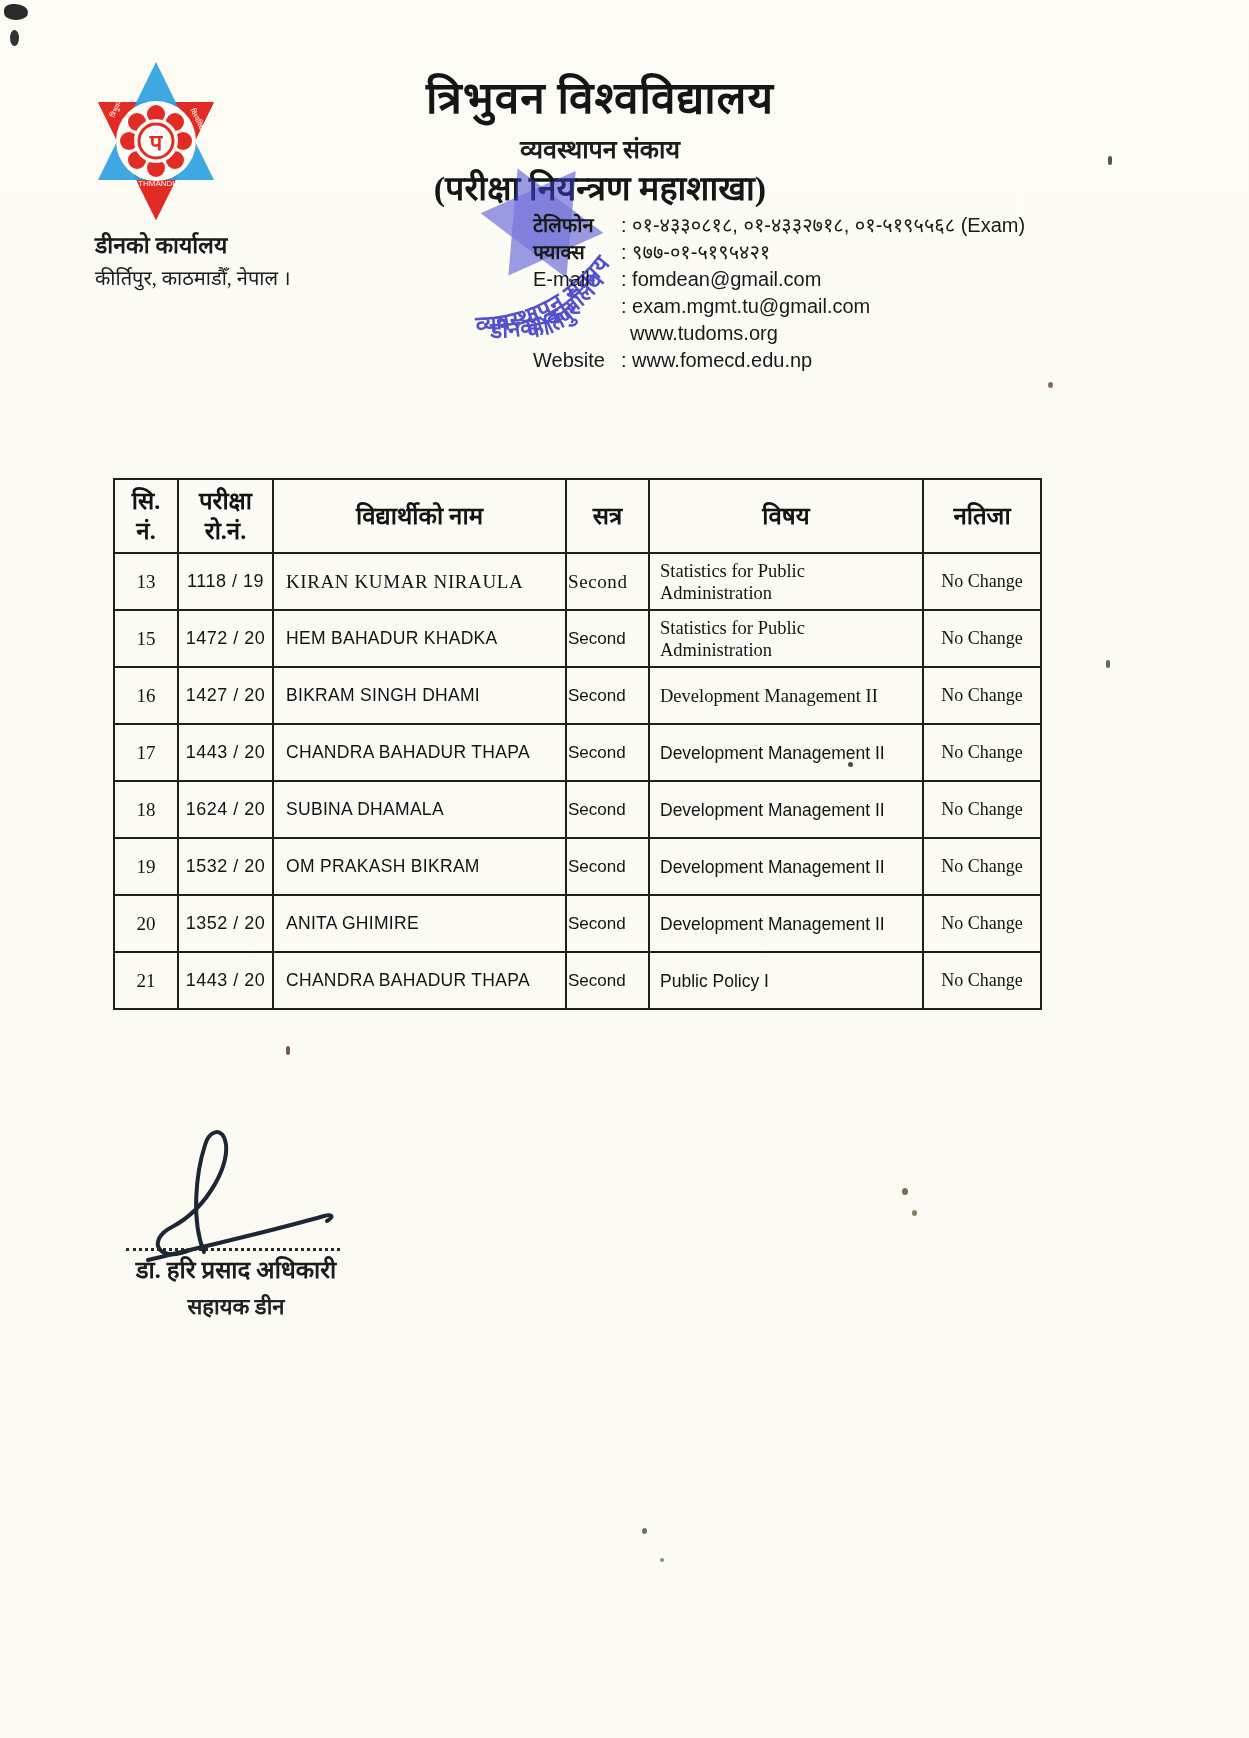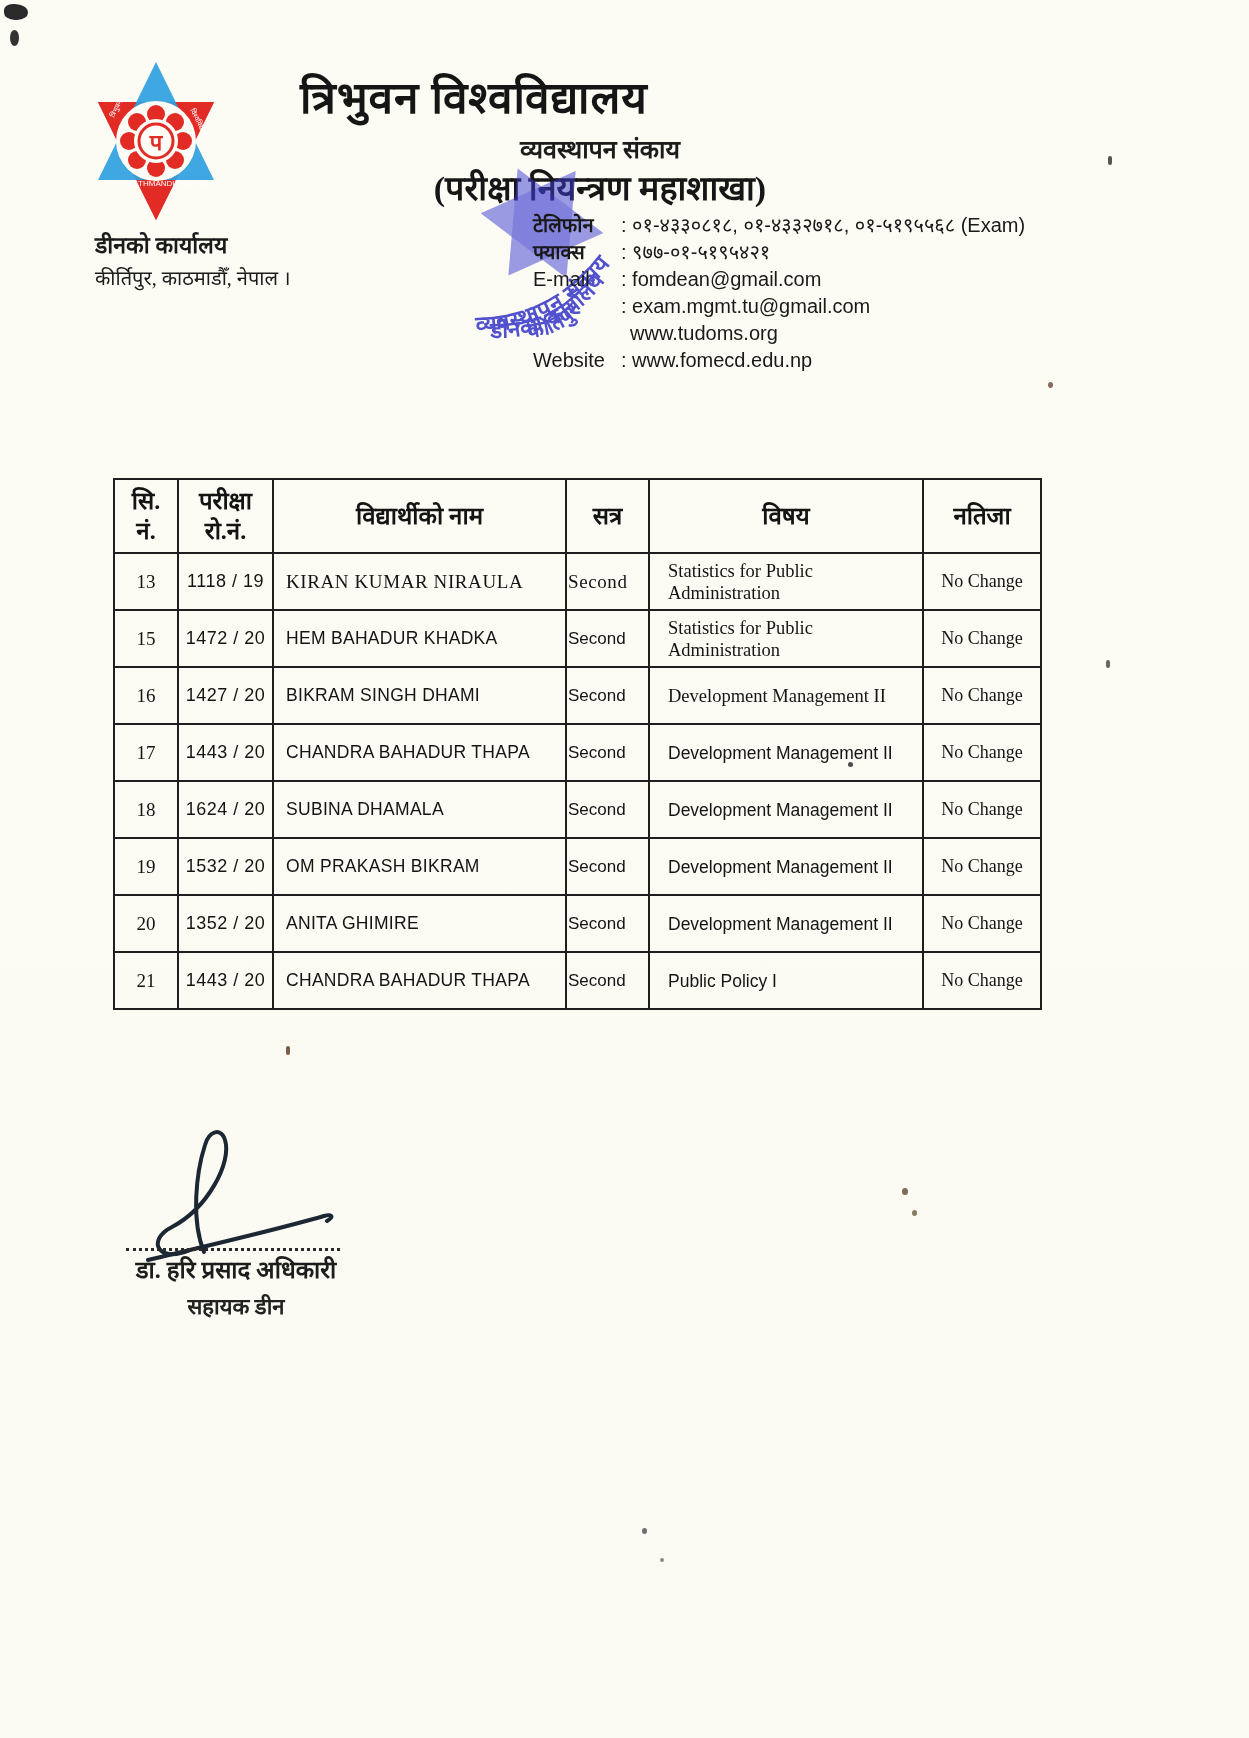--- a/index.html
+++ b/index.html
@@ -9,21 +9,21 @@
     font-family:"Liberation Sans","DejaVu Sans",sans-serif;
   }
   .page{
     position:relative;width:1249px;height:1738px;
     background:linear-gradient(180deg,#fcfbf4 0%,#fbfaf3 60%,#faf9f2 100%);
     overflow:hidden;
   }
   
   .logo{position:absolute;left:90px;top:58px;width:132px;height:166px;}
   .uni-title{
-    position:absolute;left:300px;top:66px;width:600px;text-align:left;
+    position:absolute;left:300px;top:66px;width:600px;text-align:center;
     font-family:"Liberation Serif","DejaVu Serif",serif;
     font-size:44px;font-weight:bold;color:#151515;letter-spacing:1px;
   }
   .uni-faculty{
     position:absolute;left:300px;top:131px;width:600px;text-align:center;
     font-family:"Liberation Serif","DejaVu Serif",serif;
     font-size:25px;font-weight:bold;color:#1c1c1c;
   }
   .uni-division{
     position:absolute;left:300px;top:164px;width:600px;text-align:center;
@@ -55,21 +55,21 @@
   table.results thead th{
     height:70px;text-align:center;vertical-align:middle;
     font-family:"Liberation Serif","DejaVu Serif",serif;
     font-size:24px;font-weight:bold;line-height:30px;
   }
   table.results tbody tr{height:57px;}
   .cell-sn{text-align:center;font-family:"Liberation Serif","DejaVu Serif",serif;font-size:19px;}
   .cell-roll{text-align:center;font-size:18px;letter-spacing:.5px;}
   .cell-name{padding-left:12px;font-size:17.5px;letter-spacing:.3px;}
   .cell-session{text-align:left;font-size:17px;}
-  .cell-subject{padding-left:18px;padding-right:6px;font-size:17.5px;line-height:22px;margin-left:13px;}
+  .cell-subject{padding-left:10px;padding-right:6px;font-size:17.5px;line-height:22px;margin-left:13px;}
   .cell-result{text-align:center;font-family:"Liberation Serif","DejaVu Serif",serif;font-size:18px;}
   table.results tbody tr:nth-child(1) .cell-name,
   table.results tbody tr:nth-child(1) .cell-session{
     font-family:"Liberation Serif","DejaVu Serif",serif;font-size:19px;letter-spacing:.6px;}
   table.results tbody tr:nth-child(-n+3) .cell-subject{
     font-family:"Liberation Serif","DejaVu Serif",serif;font-size:18.5px;}
   
   .sig-squiggle{position:absolute;left:128px;top:1128px;width:230px;height:135px;}
   .sig-dots{
     position:absolute;left:126px;top:1230px;width:214px;height:18px;

